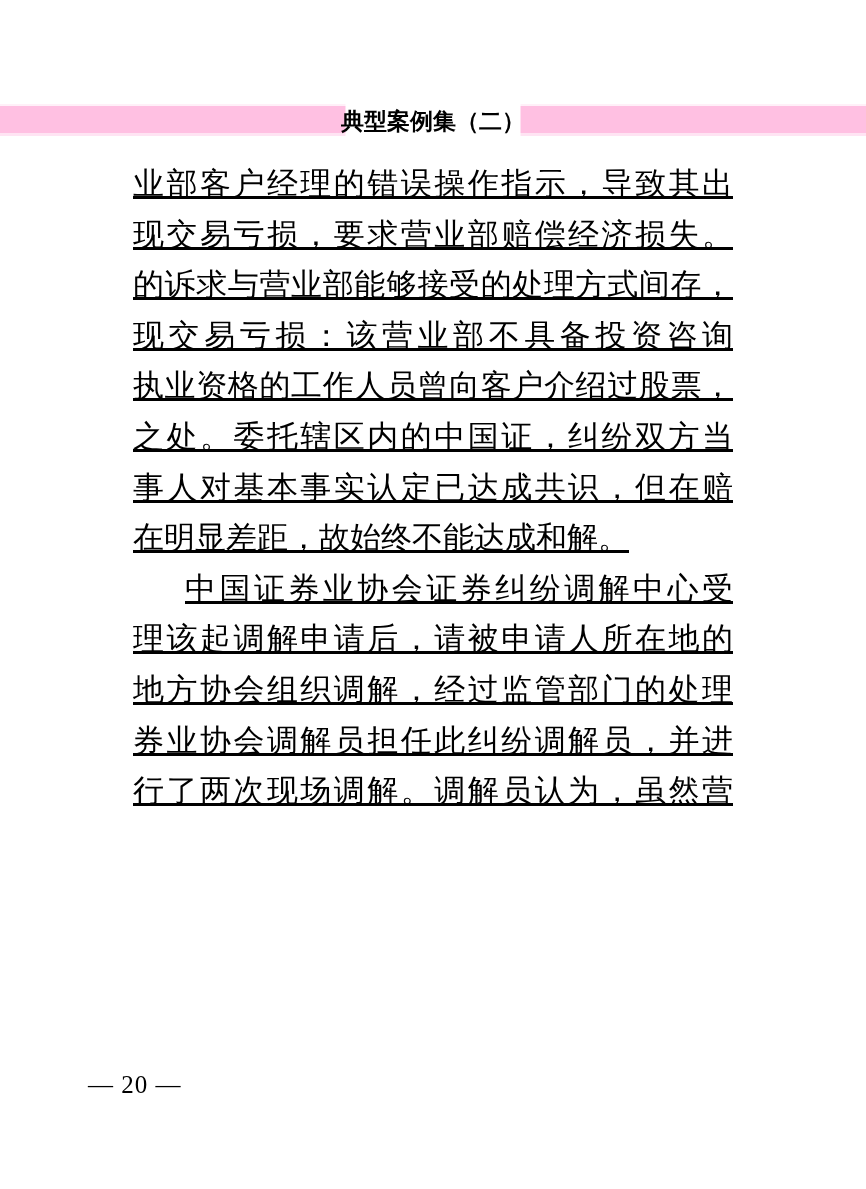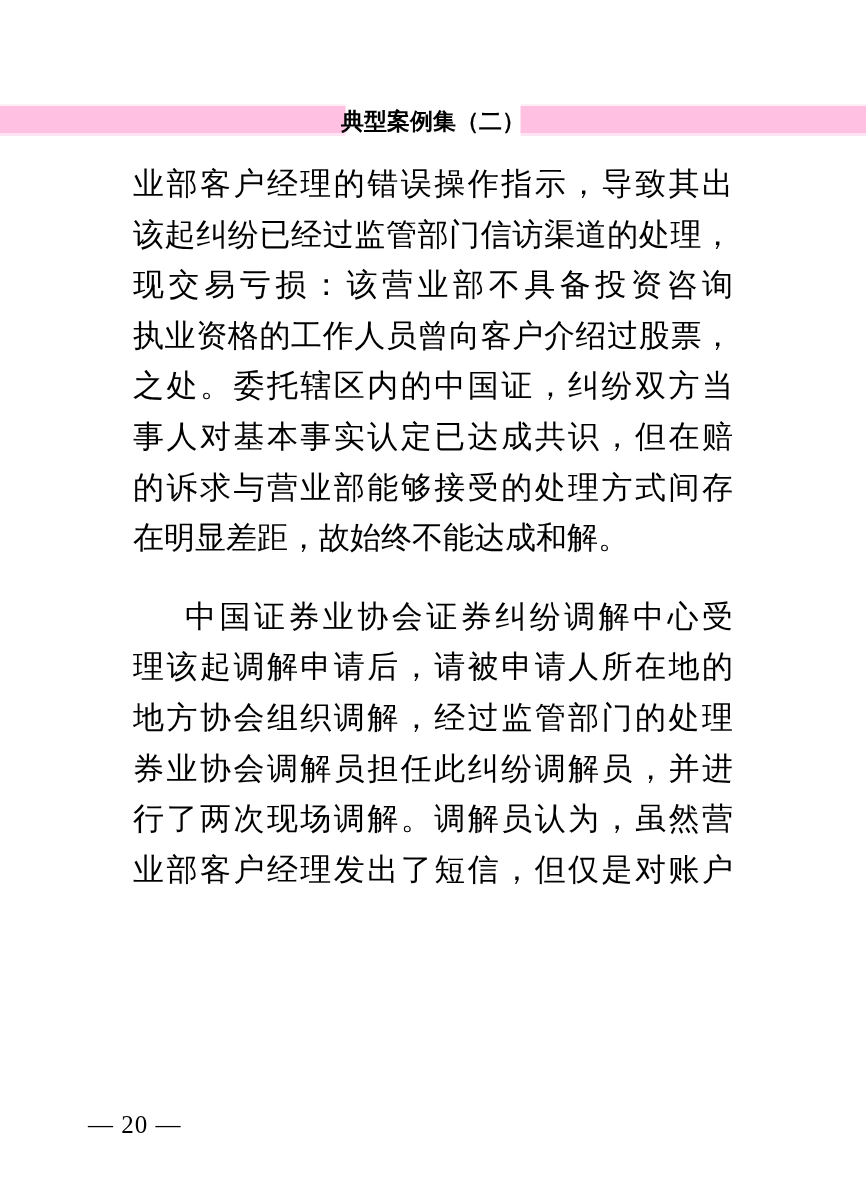--- a/index.html
+++ b/index.html
@@ -56,62 +56,60 @@
     font-size: 31px;
     line-height: 50.6px;
     font-family: "Liberation Serif", "DejaVu Serif", serif;
     color: #000000;
   }
   .text-line {
     width: 600px;
     white-space: nowrap;
     text-align: justify;
     text-align-last: left;
+    text-decoration: underline;
   }
   .text-line.justify {
     white-space: normal;
     text-align: justify;
     text-align-last: justify;
   }
   .text-line.indent {
     text-indent: 52px;
-    margin-top: 28px;
   }
   
   .page-number {
     position: absolute;
     top: 1071px;
     left: 88px;
     font-size: 25px;
     font-family: "Liberation Serif", "DejaVu Serif", serif;
     letter-spacing: 1px;
     color: #000000;
-    margin-top: 40px;
   }
 </style>
 </head>
 <body>
 
 <div class="page">
   <div class="header-bar" style="background: rgb(255, 192, 226);"></div>
   <div class="header-title-box">
     <span class="header-title">典型案例集（二）</span>
   </div>
 
   <div class="body-text" id="body-text">
       <div class="text-line justify">业部客户经理的错误操作指示，导致其出</div>
-      <div class="text-line justify">该起纠纷已经过监管部门信访渠道的处理，</div>
+      <div class="text-line justify">现交易亏损，要求营业部赔偿经济损失。</div>
+      <div class="text-line justify">的诉求与营业部能够接受的处理方式间存，</div>
       <div class="text-line justify">现交易亏损：该营业部不具备投资咨询</div>
       <div class="text-line justify">执业资格的工作人员曾向客户介绍过股票，</div>
       <div class="text-line justify">之处。委托辖区内的中国证，纠纷双方当</div>
       <div class="text-line justify">事人对基本事实认定已达成共识，但在赔</div>
-      <div class="text-line justify">的诉求与营业部能够接受的处理方式间存</div>
       <div class="text-line">在明显差距，故始终不能达成和解。</div>
       <div class="text-line justify indent">中国证券业协会证券纠纷调解中心受</div>
       <div class="text-line justify">理该起调解申请后，请被申请人所在地的</div>
       <div class="text-line justify">地方协会组织调解，经过监管部门的处理</div>
       <div class="text-line justify">券业协会调解员担任此纠纷调解员，并进</div>
       <div class="text-line justify">行了两次现场调解。调解员认为，虽然营</div>
-      <div class="text-line justify">业部客户经理发出了短信，但仅是对账户</div>
     </div>
 
   <div class="page-number">— 20 —</div>
 </div>
 
 </body></html>

